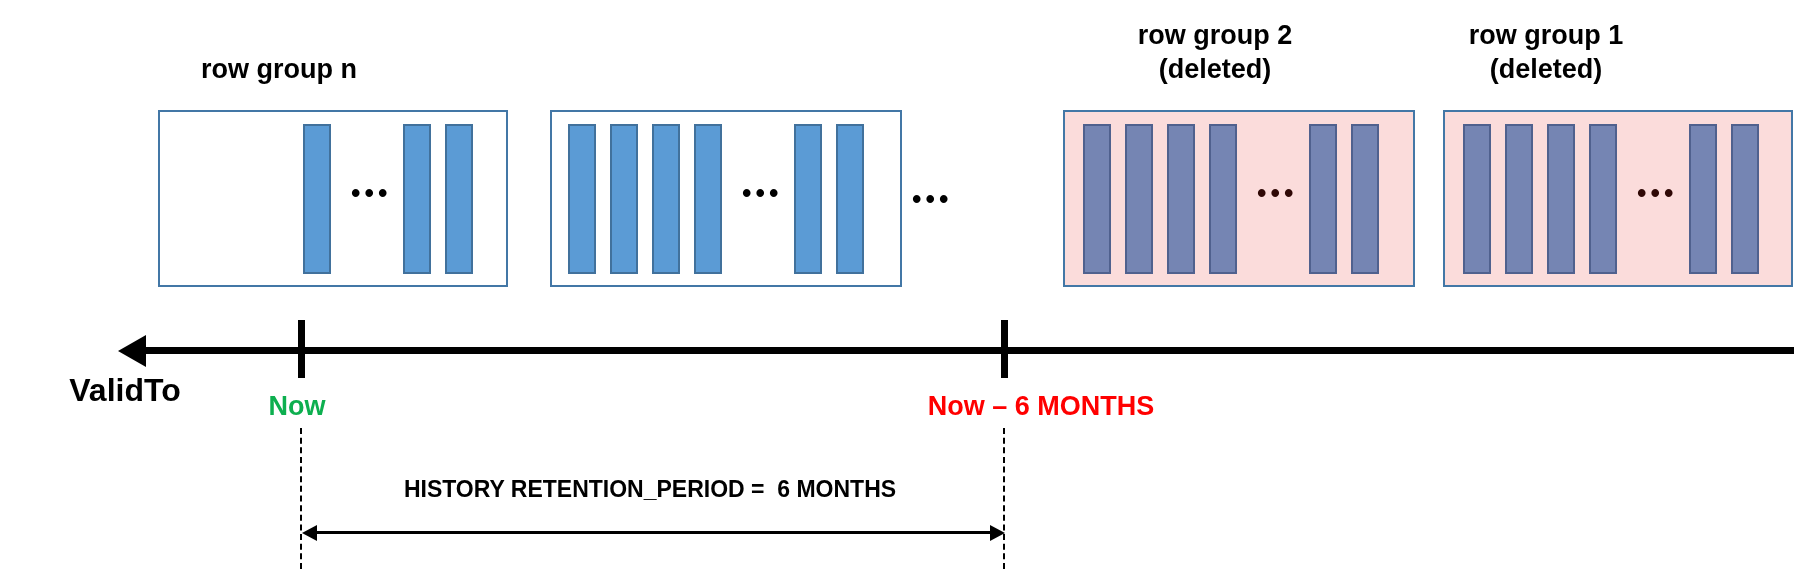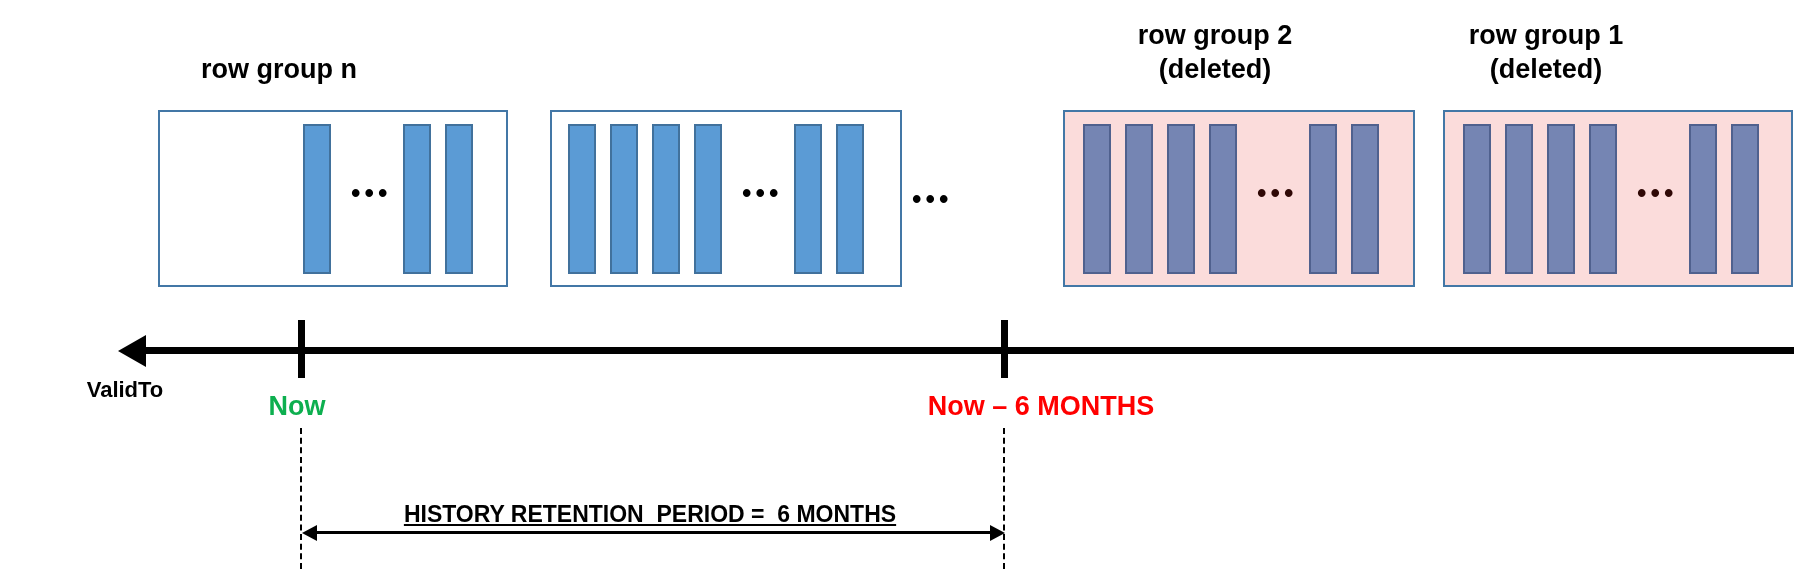--- a/index.html
+++ b/index.html
@@ -55,40 +55,40 @@
     border-top:16px solid transparent; border-bottom:16px solid transparent;
     border-right:28px solid #000;
   }
   .tick { position:absolute; top:320px; width:7px; height:58px; background:#000; }
   #tick-now    { left:298px; }
   #tick-cutoff { left:1001px; }
 
   
   .axis-label {
     position:absolute; left:125px; top:374px; transform:translateX(-50%);
-    text-align:center; font-weight:bold; font-size:22px; line-height:32px; white-space:nowrap;
+    text-align:center; font-weight:bold; font-size:32px; line-height:32px; white-space:nowrap;
   }
   .now-label {
     position:absolute; left:297px; top:391px; transform:translateX(-50%);
     color:var(--now-green); font-weight:bold; font-size:27px; white-space:nowrap;
   }
   .cutoff-label {
     position:absolute; left:1016px; top:391px; transform:translateX(-50%);
     color:var(--cutoff-red); font-weight:bold; font-size:27px; white-space:nowrap;margin-left:25px;
   }
 
   
   .drop-line { position:absolute; top:428px; height:141px; width:0; border-left:2px dashed #000; }
   #drop-now    { left:300px; }
   #drop-cutoff { left:1003px; }
 
   
   .retention-label {
-    position:absolute; left:650px; top:501px; transform:translateX(-50%);
-    font-weight:bold; font-size:23px; white-space:pre;text-decoration:underline;
+    position:absolute; left:650px; top:476px; transform:translateX(-50%);
+    font-weight:bold; font-size:23px; white-space:pre;
   }
   .measure-line { position:absolute; left:310px; top:531px; width:686px; height:3px; background:#000; }
   .measure-head-left {
     position:absolute; left:302px; top:525px; width:0; height:0;
     border-top:8px solid transparent; border-bottom:8px solid transparent;
     border-right:15px solid #000;
   }
   .measure-head-right {
     position:absolute; left:990px; top:525px; width:0; height:0;
     border-top:8px solid transparent; border-bottom:8px solid transparent;

